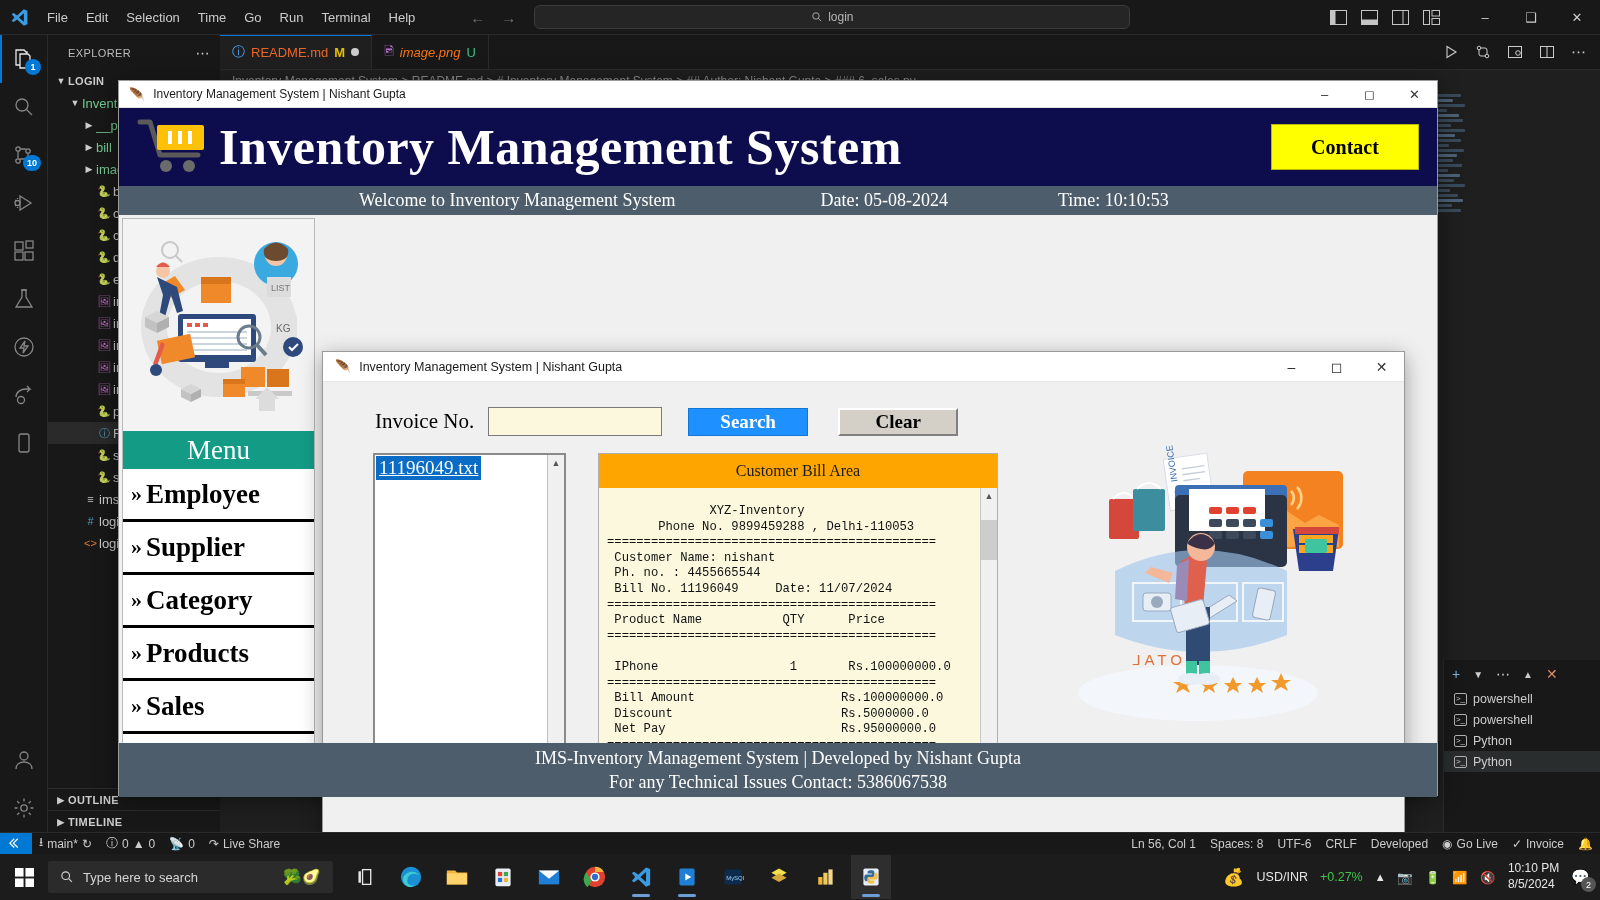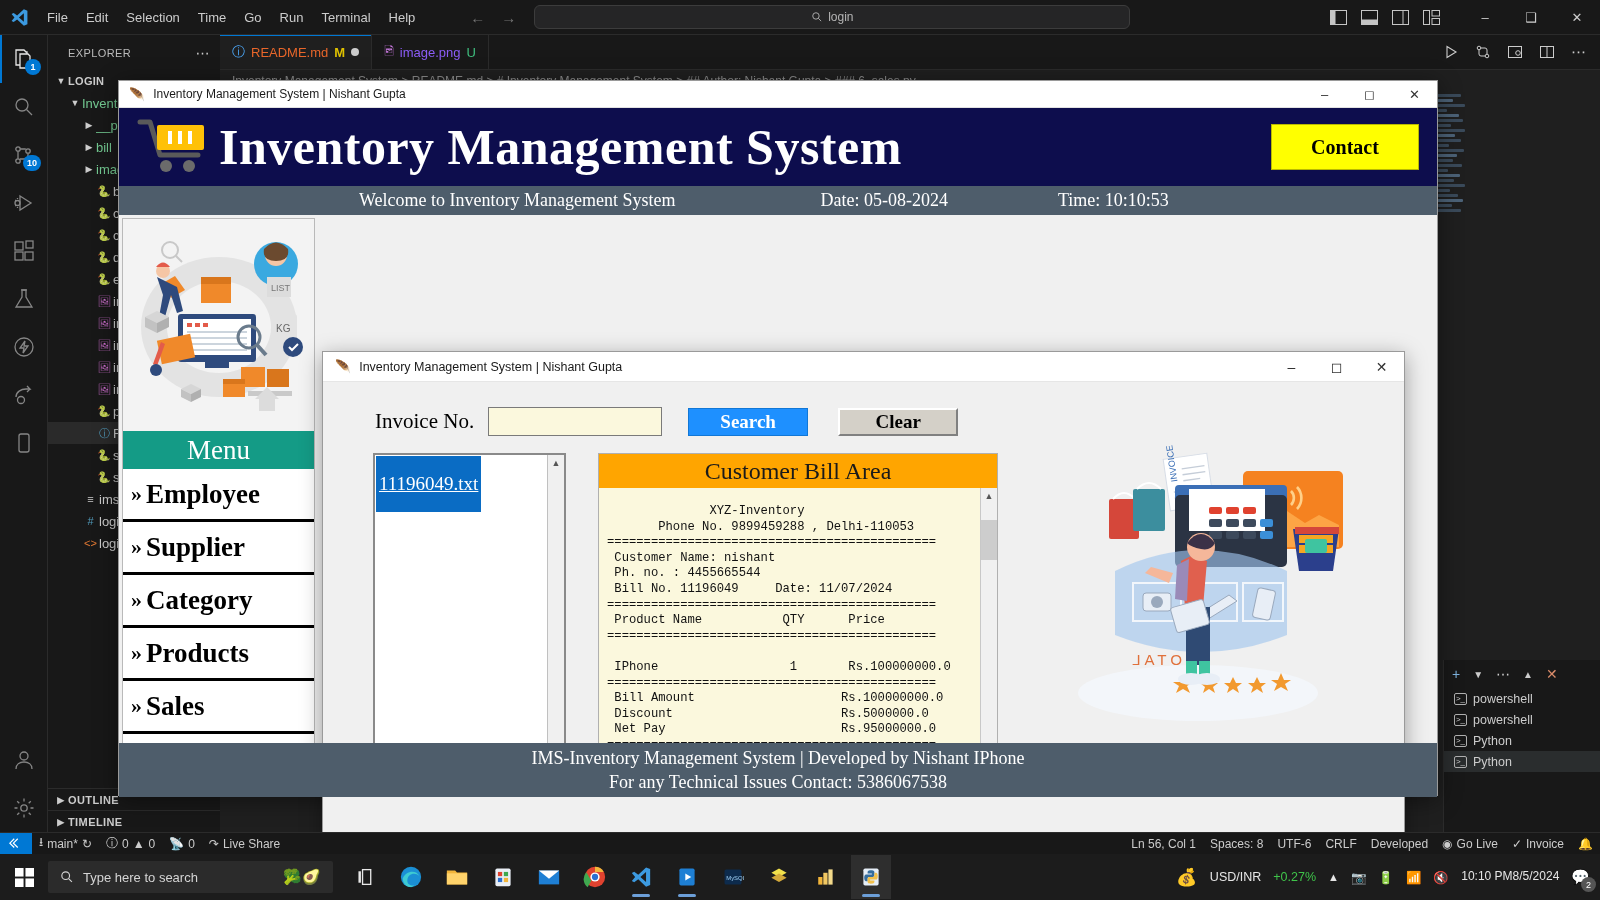--- a/index.html
+++ b/index.html
@@ -150,21 +150,21 @@
   .start { width: 48px; display: flex; align-items: center; justify-content: center; }
   .searchbox {
     width: 285px; height: 32px; background: #2b2b2b; border-radius: 2px;
     display: flex; align-items: center; gap: 9px; padding: 0 12px; color: #d5d5d5; font-size: 13px;
   }
   .tb-icons { display: flex; align-items: center; gap: 6px; margin-left: 12px; }
   .tb-ic { width: 40px; height: 44px; display: flex; align-items: center; justify-content: center; position: relative; }
   .tb-ic.running::after { content:''; position: absolute; bottom: 2px; left: 11px; width: 18px; height: 3px; background: #6c9fd8; border-radius: 2px;}
   .tb-ic.active { background: #2e2e2e; }
   .tray { margin-left: auto; display: flex; align-items: center; gap: 12px; padding-right: 10px; color: #e6e6e6; font-size: 12.5px; }
-  .clock { display: flex; flex-direction: row; align-items: center; line-height: 1.3; font-size: 12px; }
+  .clock { display: flex; flex-direction: column; align-items: flex-start; line-height: 1.3; font-size: 12px; }
 
   
   .tkwin {
     position: absolute; left: 118px; top: 80px; width: 1320px; height: 716px;
     background: #f0f0f0; border: 1px solid #9a9a9a;
     box-shadow: 0 4px 22px rgba(0,0,0,.45);
   }
   .tk-titlebar {
     height: 27px; background: #ffffff; display: flex; align-items: center;
     padding-left: 10px; gap: 8px; border-bottom: 1px solid #e2e2e2;
@@ -256,35 +256,35 @@
   }
   .panel-row { position: relative; margin-top: 17px; }
 
   .listbox-wrap {
     position: absolute; left: 50px; top: 0; width: 193px; height: 323px;
     border: 2px solid #8a8a8a; background: #ffffff; display: flex;
   }
   .listbox { flex: 1; padding: 1px; }
   .lb-item {
     font-family: "Liberation Serif", serif; font-size: 19px; color: #ffffff;
-    background: #0a6cc4; padding: 17px 3px; text-decoration: underline; display: inline-block;
+    background: #0a6cc4; padding: 1px 3px; text-decoration: underline; display: inline-block;
   }
   .lb-scroll {
     width: 17px; background: #f0f0f0; border-left: 1px solid #c0c0c0;
     display: flex; flex-direction: column; justify-content: space-between;
   }
   .lb-arrow { height: 16px; display:flex; align-items:center; justify-content:center; font-size: 9px; color: #555; background:#f0f0f0;}
 
   .billbox {
     position: absolute; left: 275px; top: 0; width: 400px; height: 328px;
     border: 1px solid #b0b0b0; background: #fbf8dd;
   }
   .bill-head {
     height: 34px; background: #ffa500; display: flex; align-items: center; justify-content: center;
-    font-family: "Liberation Serif", serif; font-size: 24px; color: #1a1a1a;
+    font-family: "Liberation Serif", serif; font-size: 16px; color: #1a1a1a;
   }
   .bill-body { position: relative; height: 294px; background: #fbf8dd; display: flex; }
   .bill-text {
     flex: 1; padding: 16px 0 0 8px; white-space: pre;
     font-family: "Liberation Mono", monospace; font-size: 12.2px; line-height: 15.6px; color: #111;
     overflow: hidden;
   }
   .bill-scroll {
     width: 17px; background: #f0f0f0; border-left: 1px solid #c8c8c8;
     display: flex; flex-direction: column; justify-content: space-between;
@@ -562,21 +562,21 @@
 
   <div class="tabsbar">
     <div class="tab active">
       <span style="color:#4daafc;font-size:13px;">ⓘ</span>
       <span style="color:#e8662a;">README.md</span>
       <span style="color:#e0c200;font-weight:700;">M</span>
       <span class="dirty"></span>
     </div>
     <div class="tab inactive">
       <span style="color:#c678dd;font-size:12px;">🖻</span>
-      <span style="color:#8b5cf6;">image.png</span>
+      <span style="color:#f97316;font-style:italic;">image.png</span>
       <span style="color:#3fbf7f;">U</span>
     </div>
     <div class="tabs-right">
       <svg viewBox="0 0 16 16">
           <path d="M4 2.5l9 5.5-9 5.5z" fill="none" stroke="#cccccc" stroke-width="1.1"></path>
         </svg>
       <svg viewBox="0 0 16 16">
           <circle cx="4" cy="4" r="1.8" fill="none" stroke="#cccccc"></circle>
           <circle cx="12" cy="12" r="1.8" fill="none" stroke="#cccccc"></circle>
           <path d="M4 6v4a2 2 0 002 2h4M12 10V6a2 2 0 00-2-2H6" fill="none" stroke="#cccccc"></path>
@@ -906,21 +906,21 @@
               <ellipse cx="168" cy="236" rx="13" ry="6" fill="#e8eef6"></ellipse>
               <ellipse cx="184" cy="236" rx="13" ry="6" fill="#e8eef6"></ellipse>
               <path d="M150 130 l-22 -6 -6 6 24 10z" fill="#f5b79a"></path>
               <rect x="150" y="160" width="34" height="26" rx="3" fill="#e8eef6" stroke="#9aa9bd" transform="rotate(-16 167 173)"></rect>
             </svg>
           </div>
         </div>
       </div>
 
       <div class="app-footer">
-        <div>IMS-Inventory Management System | Developed by Nishant IPhone</div>
+        <div>IMS-Inventory Management System | Developed by Nishant Gupta</div>
         <div>For any Technical Issues Contact: 5386067538</div>
       </div>
     </div>
   </div>
 
   <div class="statusbar">
     <div class="remote">
       <svg viewBox="0 0 16 16" width="14" height="14">
           <path d="M10 2 5 7l5 5M6 2 1 7l5 5" fill="none" stroke="#fff" stroke-width="1.4"></path>
         </svg>

